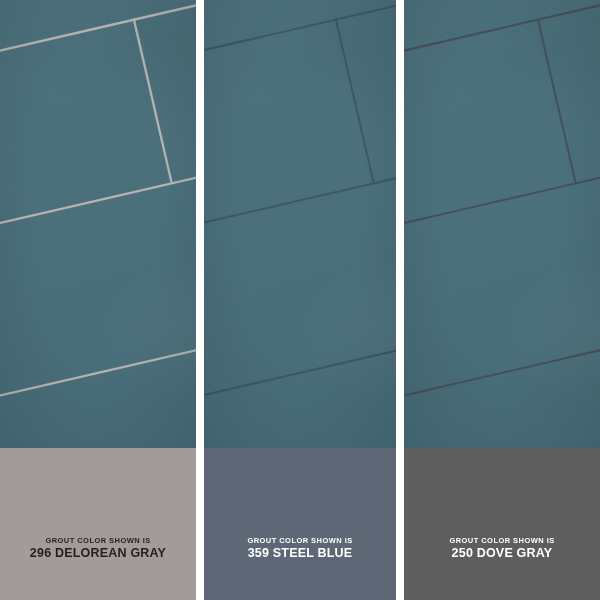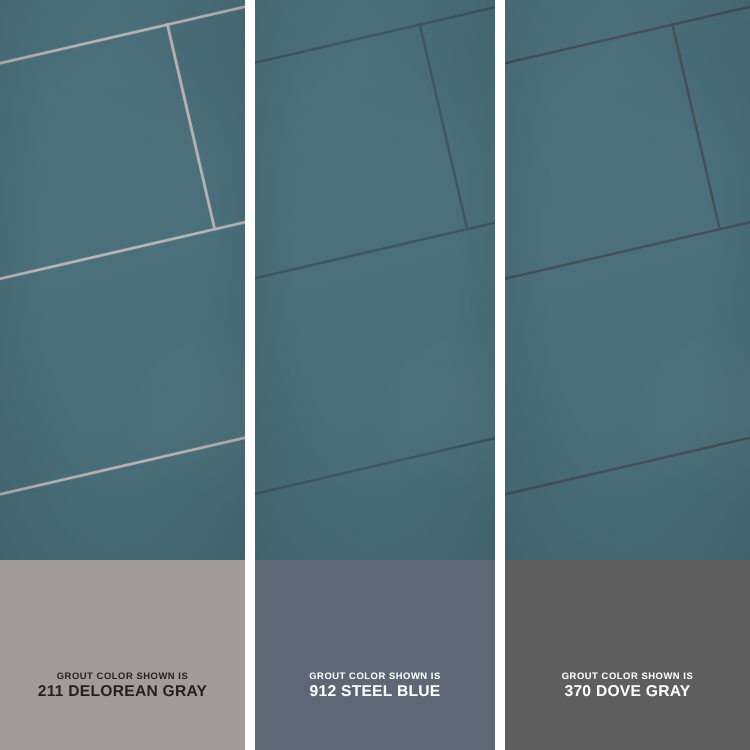--- a/index.html
+++ b/index.html
@@ -148,21 +148,21 @@
 
         <div class="gline-v" style="left:530px; top:258px; height:168px"></div>
 
       </div>
       <div class="vignette"></div>
     </div>
 
     <div class="swatch dark-text" style="background:#a39a9a">
       <div class="inner">
         <div class="kicker">GROUT COLOR SHOWN IS</div>
-        <div class="name">211 DELOREAN GRAY</div>
+        <div class="name">296 DELOREAN GRAY</div>
       </div>
     </div>
   </div>
 
   <div class="panel gap"></div>
 
   <div class="panel p2">
     <div class="tile-area">
       <div class="tile-tex"></div>
       <div class="grout-plane">
@@ -174,21 +174,21 @@
 
         <div class="gline-v" style="left:530px; top:258px; height:168px"></div>
 
       </div>
       <div class="vignette"></div>
     </div>
 
     <div class="swatch light-text" style="background:#5d6775">
       <div class="inner">
         <div class="kicker">GROUT COLOR SHOWN IS</div>
-        <div class="name">912 STEEL BLUE</div>
+        <div class="name">359 STEEL BLUE</div>
       </div>
     </div>
   </div>
 
   <div class="panel gap"></div>
 
   <div class="panel p3">
     <div class="tile-area">
       <div class="tile-tex"></div>
       <div class="grout-plane">
@@ -200,18 +200,18 @@
 
         <div class="gline-v" style="left:530px; top:258px; height:168px"></div>
 
       </div>
       <div class="vignette"></div>
     </div>
 
     <div class="swatch light-text" style="background:#5e5e5e">
       <div class="inner">
         <div class="kicker">GROUT COLOR SHOWN IS</div>
-        <div class="name">370 DOVE GRAY</div>
+        <div class="name">250 DOVE GRAY</div>
       </div>
     </div>
   </div>
 
 </div>
 
 </body></html>

